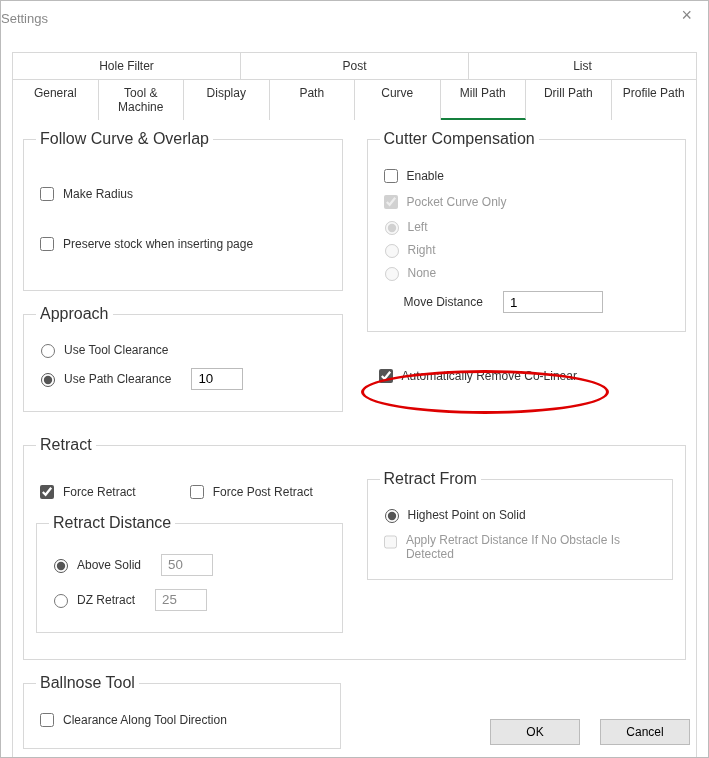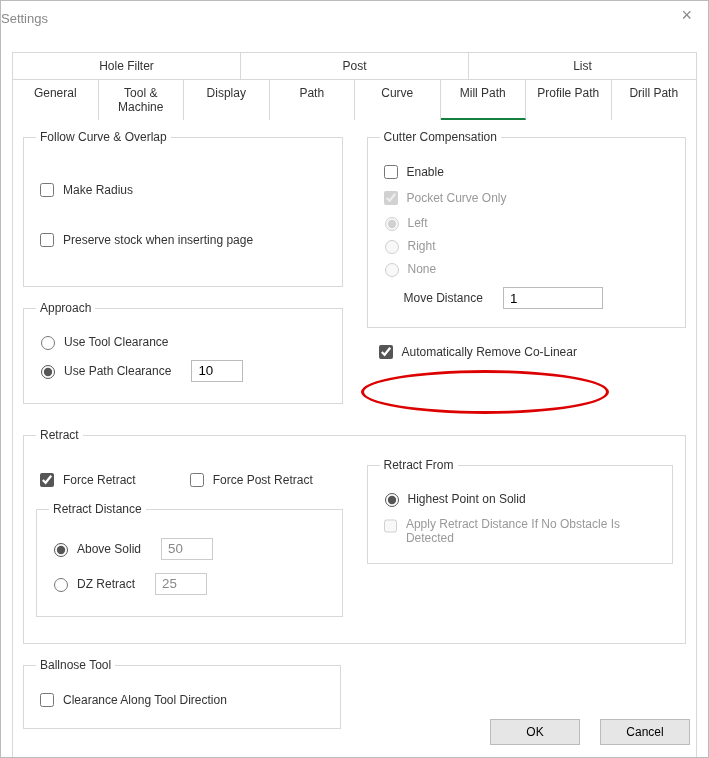--- a/index.html
+++ b/index.html
@@ -68,21 +68,21 @@
   .col { flex: 1; position: relative; }
   fieldset.group {
     border: 1px solid #d8d8d8;
     margin: 0 0 14px 0;
     padding: 12px 12px 12px 12px;
     position: relative;
   }
   fieldset.group legend {
     padding: 0 4px;
     color: #333;
-    font-size: 12px;
+    font-size: 16px;
   }
   label.chk, label.rad {
     display: flex;
     align-items: center;
     gap: 6px;
     margin: 6px 0;
     cursor: pointer;
   }
   label.chk.disabled, label.rad.disabled { color: #999; cursor: default; }
   input[type="text"].num {
@@ -156,22 +156,22 @@
     <div class="tab">Post</div>
     <div class="tab">List</div>
   </div>
   <div class="tab-strip tab-row2">
     <div class="tab">General</div>
     <div class="tab">Tool &amp; Machine</div>
     <div class="tab">Display</div>
     <div class="tab">Path</div>
     <div class="tab">Curve</div>
     <div class="tab active">Mill Path</div>
+    <div class="tab">Drill Path</div>
     <div class="tab">Profile Path</div>
-    <div class="tab">Drill Path</div>
   </div>
 
   <div class="tab-body">
 
     <div class="cols">
 
       <div class="col">
         <fieldset class="group">
           <legend>Follow Curve &amp; Overlap</legend>
           <div class="spacer"></div>
@@ -197,21 +197,21 @@
             <label class="rad">
               <input type="radio" name="approach" checked="" style="">
               <span>Use Path Clearance</span>
             </label>
             <input type="text" class="num" value="10" style="">
           </div>
         </fieldset>
       </div>
 
       <div class="col" style="position:relative;">
-        <fieldset class="group" style="margin-bottom:14px;">
+        <fieldset class="group" style="margin-bottom:34px;">
           <legend>Cutter Compensation</legend>
           <label class="chk">
             <input type="checkbox" style="">
             <span>Enable</span>
           </label>
           <div class="disabled-block">
             <label class="chk disabled">
               <input type="checkbox" checked="" disabled="" style="">
               <span>Pocket Curve Only</span>
             </label>

